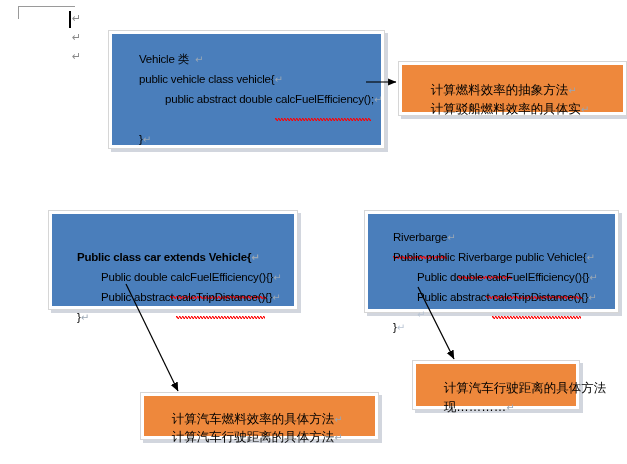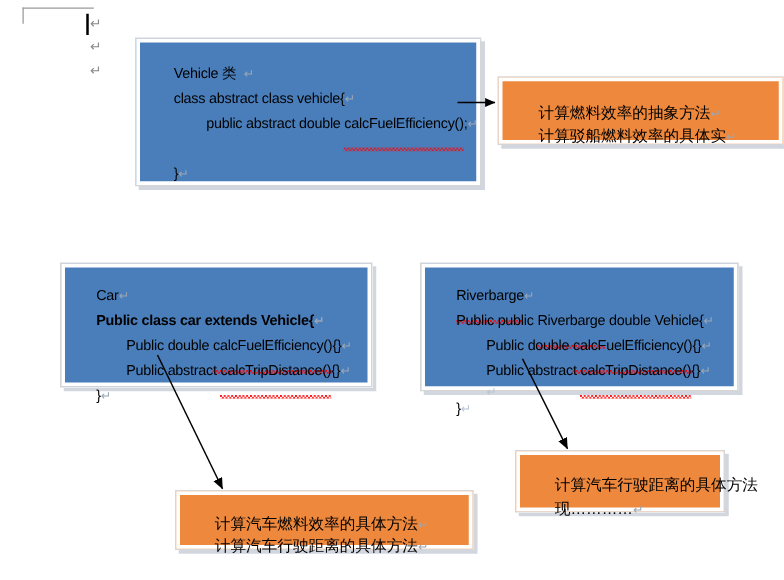--- a/index.html
+++ b/index.html
@@ -125,21 +125,21 @@
   <div class="pilcrow" style="left:72px; top:51px;">↵</div>
 
   <div class="shape blue" style="left:108px; top:30px; width:277px; height:119px;">
     <div class="inner"></div>
 
     <div class="code-line" style="left:12px; top:11px;">
       <span>Vehicle 类</span><span class="ret">&nbsp;&nbsp;↵</span>
     </div>
 
     <div class="code-line" style="left:12px; top:31px;">
-      <span>class abstract class vehicle{</span><span class="ret">↵</span>
+      <span>public vehicle class vehicle{</span><span class="ret">↵</span>
     </div>
 
     <div class="code-line" style="left:38px; top:51px;">
       <span>public abstract double </span><span class="sq">calcFuelEfficiency()</span><span>;</span><span class="ret">↵</span>
     </div>
 
 
     <div class="code-line" style="left:12px; top:91px;">
       <span>}</span><span class="ret">↵</span>
     </div>
@@ -151,45 +151,42 @@
       <span>计算燃料效率的抽象方法</span><span class="ret">↵</span>
     </div>
     <div class="note-line" style="left:11px; top:28px;">
       <span>计算驳船燃料效率的具体实</span><span class="ret">↵</span>
     </div>
   </div>
 
   <div class="shape blue" style="left:48px; top:210px; width:250px; height:100px;">
     <div class="inner"></div>
 
-    <div class="code-line" style="left:10px; top:9px;">
-      <span>Car</span><span class="ret">↵</span>
-    </div>
     <div class="code-line" style="left:10px; top:29px;font-weight:bold;">
       <span>Public class car extends Vehicle{</span><span class="ret">↵</span>
     </div>
     <div class="code-line" style="left:34px; top:49px;">
       <span>Public double </span><span class="sq">calcFuelEfficiency()</span><span>{}</span><span class="ret">↵</span>
     </div>
     <div class="code-line" style="left:34px; top:69px;">
       <span>Public abstract </span><span class="sq">calcTripDistance()</span><span>{}</span><span class="ret">↵</span>
     </div>
     <div class="code-line" style="left:10px; top:89px;">
       <span>}</span><span class="ret">↵</span>
     </div>
   </div>
 
-  <div class="shape blue" style="left:336px; top:210px; width:255px; height:103px;">
+  <div class="shape blue" style="left:364px; top:210px; width:255px; height:103px;">
     <div class="inner"></div>
 
     <div class="code-line" style="left:10px; top:9px;">
       <span class="sq">Riverbarge</span><span class="ret">↵</span>
     </div>
     <div class="code-line" style="left:10px; top:29px;">
-      <span>Public public </span><span class="sq">Riverbarge</span><span> double Vehicle{</span><span class="ret">↵</span>
+      <span>Public public </span><span class="sq">Riverbarge</span><span> public Vehicle{</span><span class="ret">↵</span>
     </div>
     <div class="code-line" style="left:34px; top:49px;">
       <span>Public double </span><span class="sq">calcFuelEfficiency()</span><span>{}</span><span class="ret">↵</span>
     </div>
     <div class="code-line" style="left:34px; top:69px;">
       <span>Public abstract </span><span class="sq">calcTripDistance()</span><span>{}</span><span class="ret">↵</span>
     </div>
     <div class="code-line" style="left:34px; top:86px;">
       <span class="ret dark">↵</span>
     </div>

